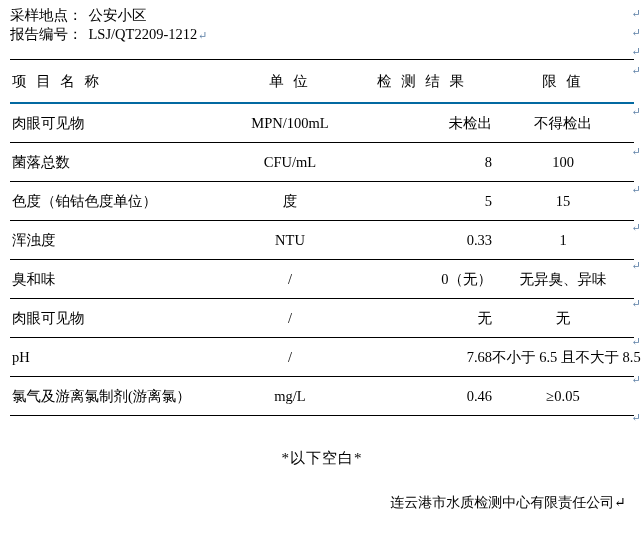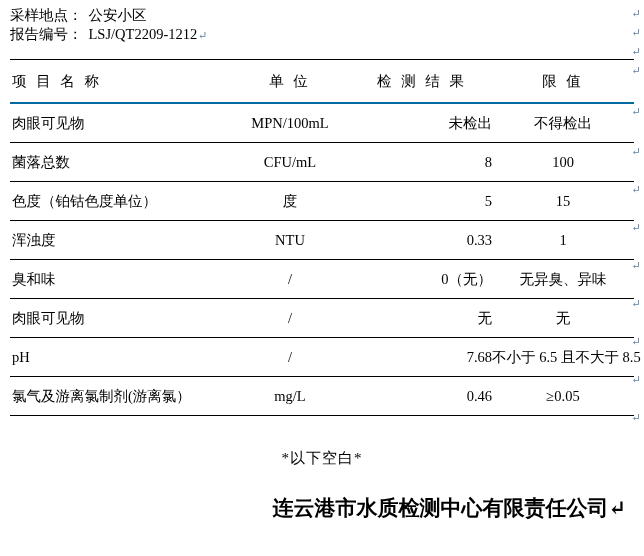--- a/index.html
+++ b/index.html
@@ -115,24 +115,23 @@
     font-size: 14px;
   }
   .blank-note {
     text-align: center;
     font-size: 15px;
     margin-top: 33px;
     letter-spacing: 1px;
   }
   .company {
     text-align: right;
-    font-size: 21px;
+    font-size: 14px;
     margin-top: 26px;
     padding-right: 8px;
-    font-weight: bold;
   }
 </style>
 </head>
 <body>
 
 <div class="page">
 
   <div class="meta">
     <span class="label">采样地点：</span><span class="value">公安小区</span>
   </div>

